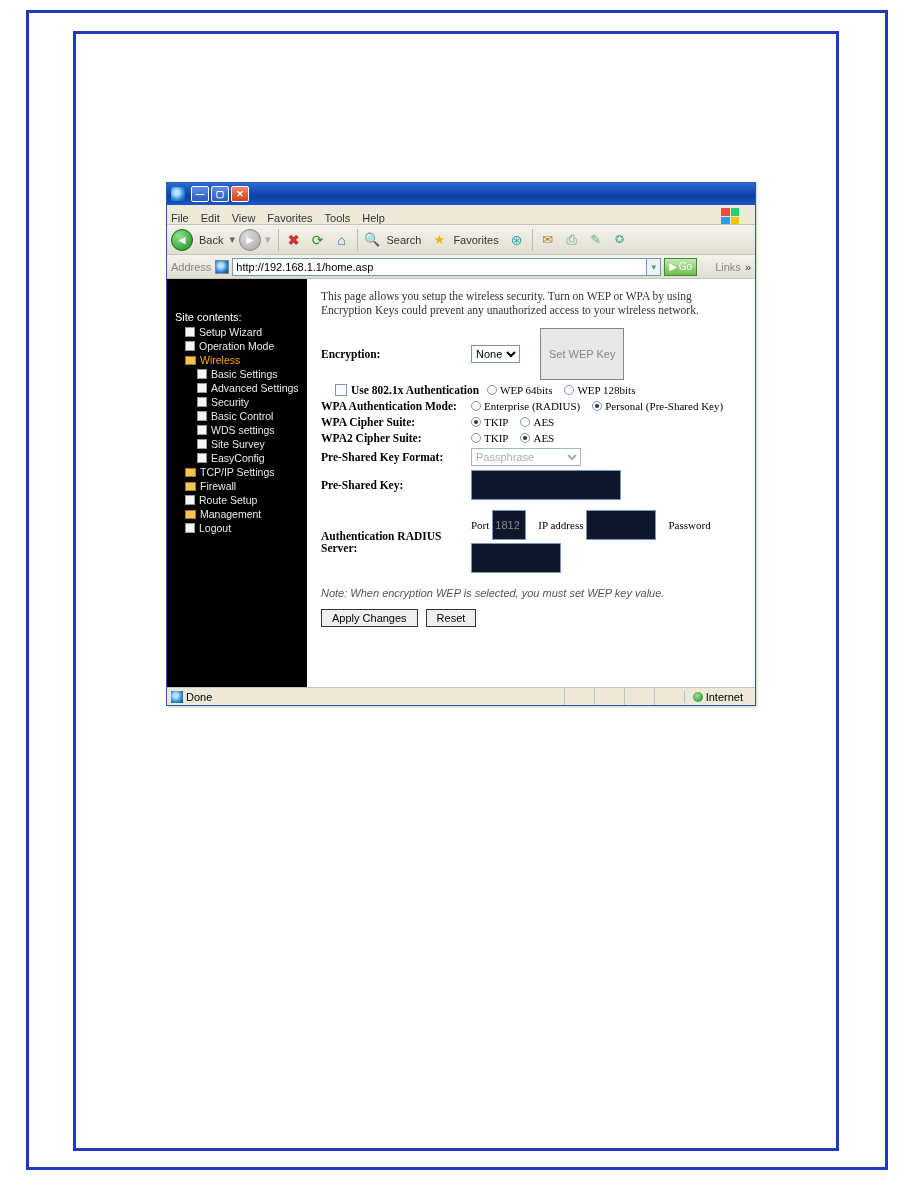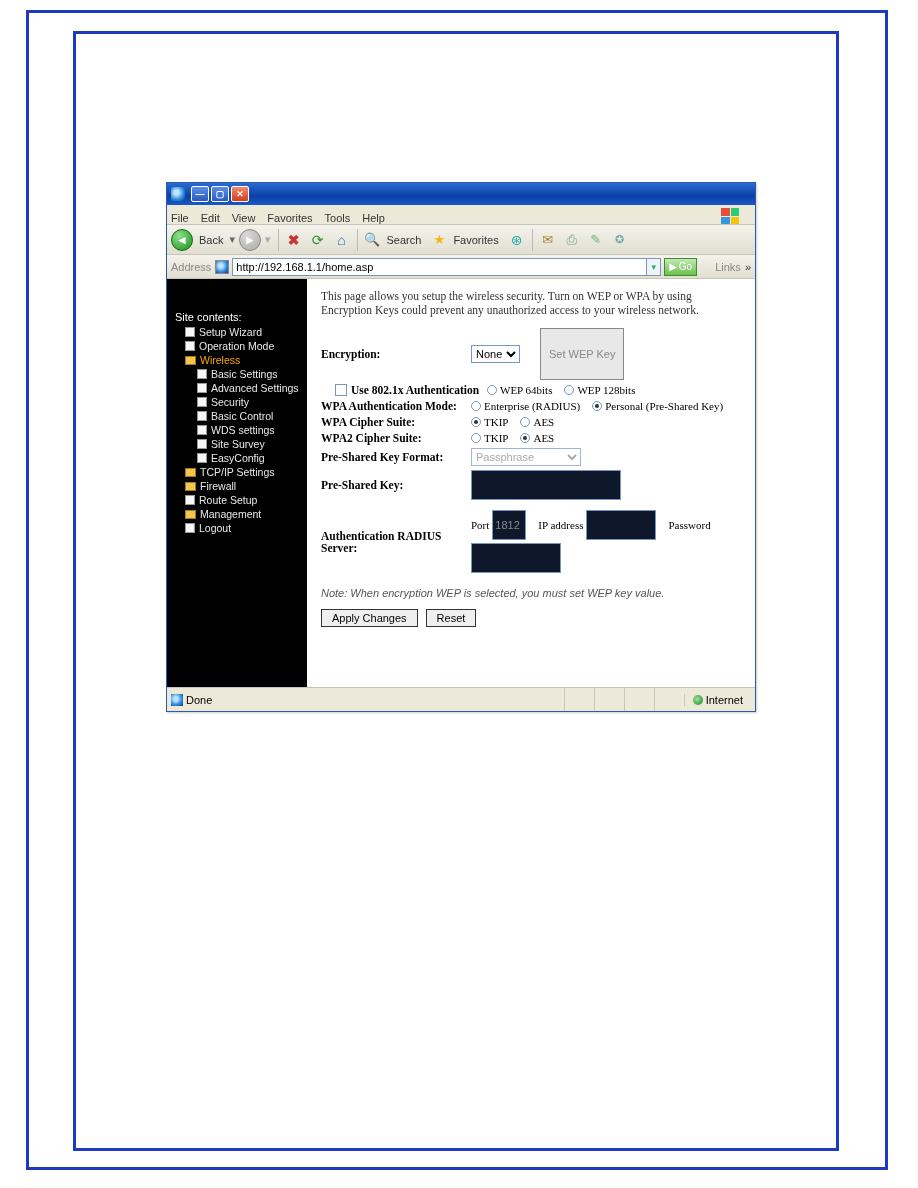--- a/index.html
+++ b/index.html
@@ -231,21 +231,21 @@
   }
   .chk { width:12px; height:12px; border:1px solid #7a96bf; margin-right:4px; background:#fff;}
   .radio-group { display:flex; align-items:center; gap:3px; flex-wrap:wrap; font-family:"Times New Roman",serif; font-size:11px;}
   .radio { width:10px;height:10px;border:1px solid #7a96bf;border-radius:50%; display:inline-flex;align-items:center;justify-content:center;}
   .radio.sel::after { content:""; width:4px;height:4px;background:#333;border-radius:50%;}
   .txt { border:1px solid #7a96bf; height:18px; font-size:11px; padding:14px 2px; background:#0f172a;}
   .note { font-family:Liberation Sans, sans-serif; font-style:italic; color:#555; font-size:11px; margin-top:14px;}
   .btn-row { margin-top:10px; display:flex; gap:8px;}
   .btn-row .btn { color:#000; border:1px solid #333; background:#efefef; padding:2px 10px;}
   .statusbar {
-    height:24px;
+    height:18px;
     background:#ece9d8;
     border-top:1px solid #c7c5b8;
     display:flex; align-items:center;
     padding:0 4px;
     font-size:11px;
   }
   .statusbar .done-ico {
     width:12px;height:12px;
     background: radial-gradient(circle at 40% 40%, #bde3ff 20%, #2b8adb 60%, #0a3e7c);
     margin-right:3px;

